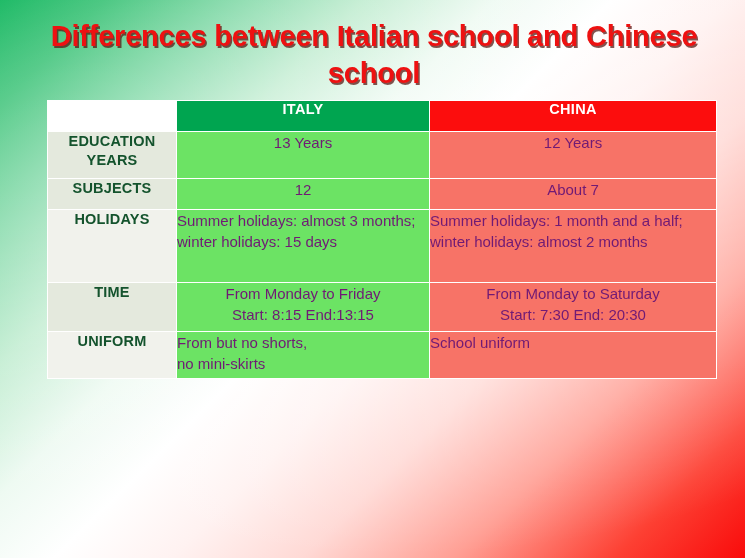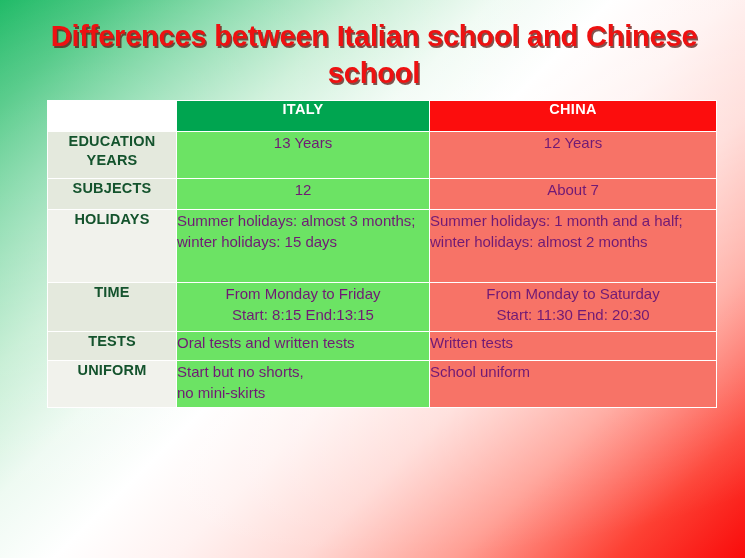--- a/index.html
+++ b/index.html
@@ -176,39 +176,32 @@
       <tr class="r-tim">
         <td class="lbl shade-a">
           <span class="nowrapline">TIME</span>
         </td>
         <td class="it">
           <span class="nowrapline">From Monday to Friday</span>
           <span class="nowrapline">Start: 8:15     End:13:15</span>
         </td>
         <td class="cn">
           <span class="nowrapline">From Monday to Saturday</span>
-          <span class="nowrapline">Start: 11:30        End: 20:30</span>
-        </td>
-      </tr>
-
-
-      <tr class="r-tst">
-        <td class="lbl shade-a">
-          <span class="nowrapline">TESTS</span>
-        </td>
-        <td class="it">Oral tests and written tests</td>
-        <td class="cn">Written tests</td>
-      </tr>
+          <span class="nowrapline">Start: 7:30        End: 20:30</span>
+        </td>
+      </tr>
+
+
 
       <tr class="r-uni">
         <td class="lbl shade-b">
           <span class="nowrapline">UNIFORM</span>
         </td>
         <td class="it">
-          <span class="nowrapline">Start but no shorts,</span>
+          <span class="nowrapline">From but no shorts,</span>
           <span class="nowrapline">no mini-skirts</span>
         </td>
         <td class="cn">School uniform</td>
       </tr>
 
     </tbody>
   </table>
 
 </div>
 

